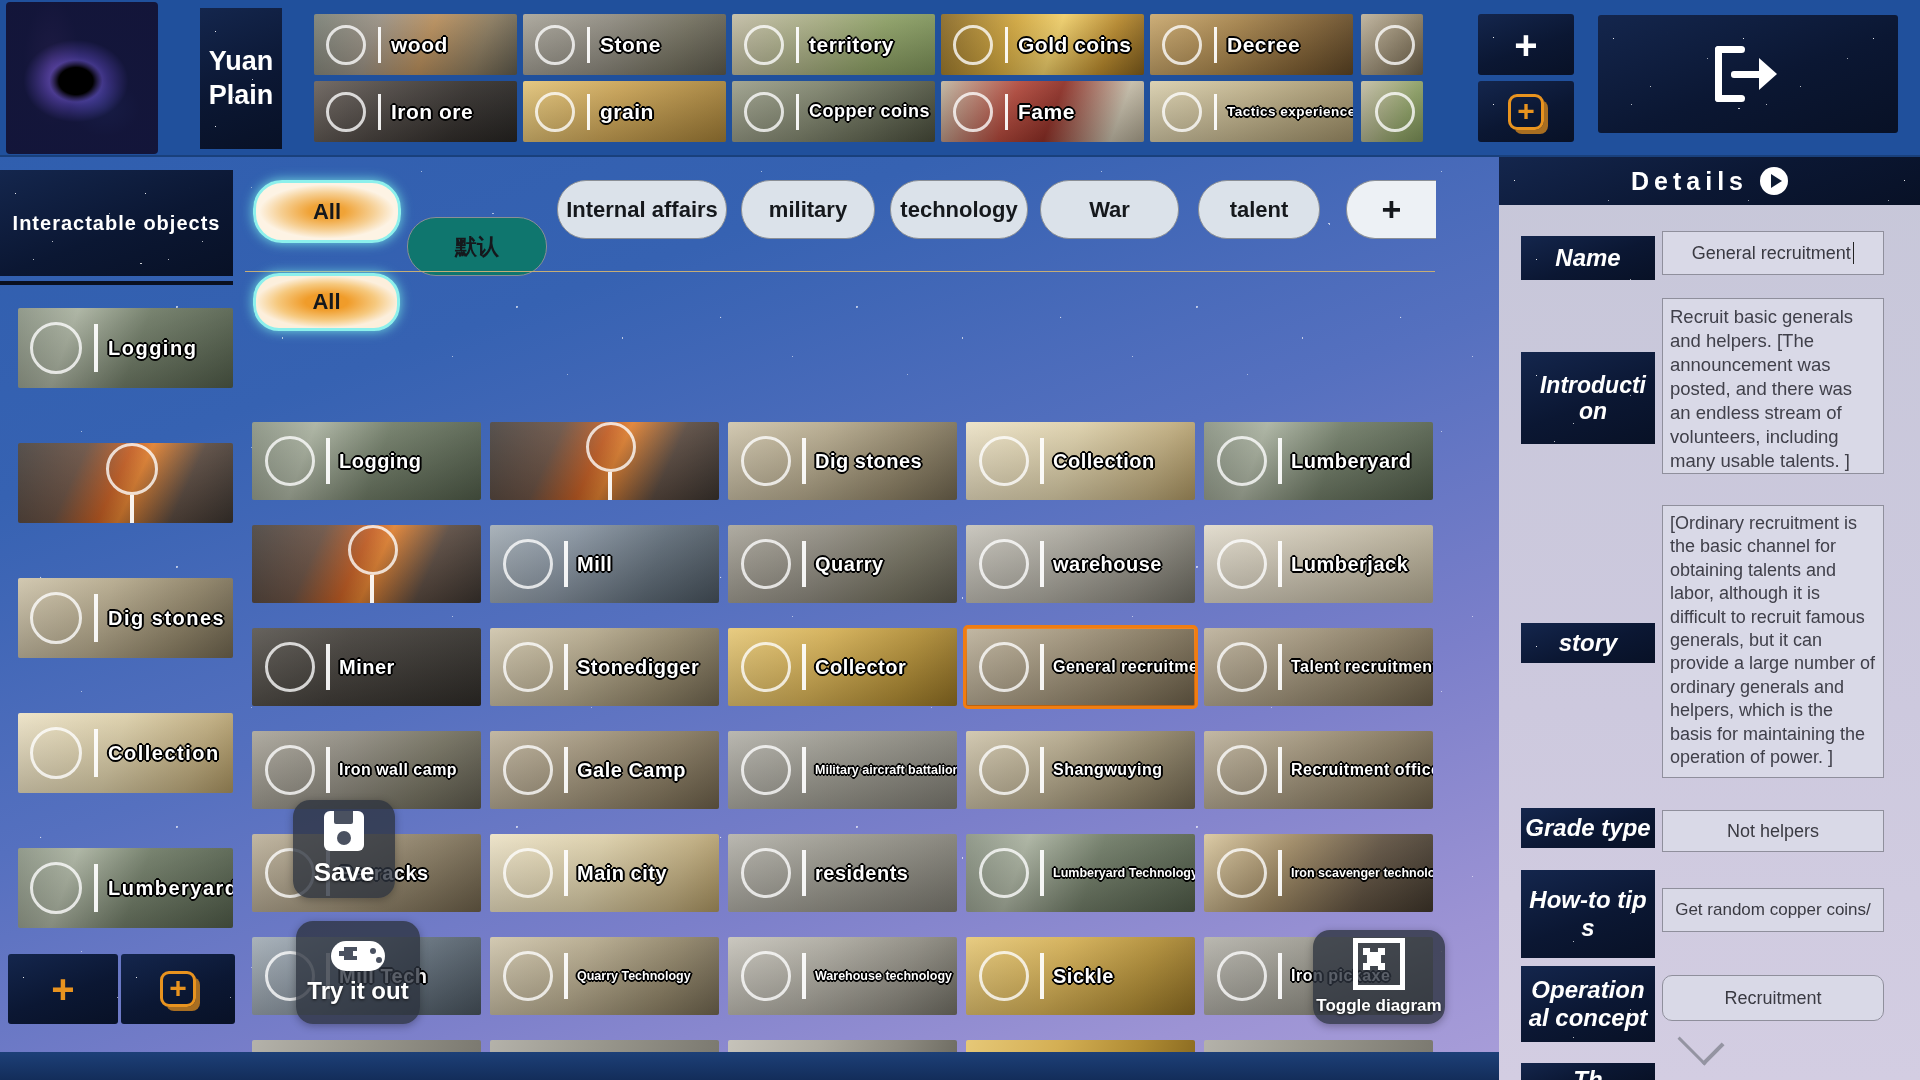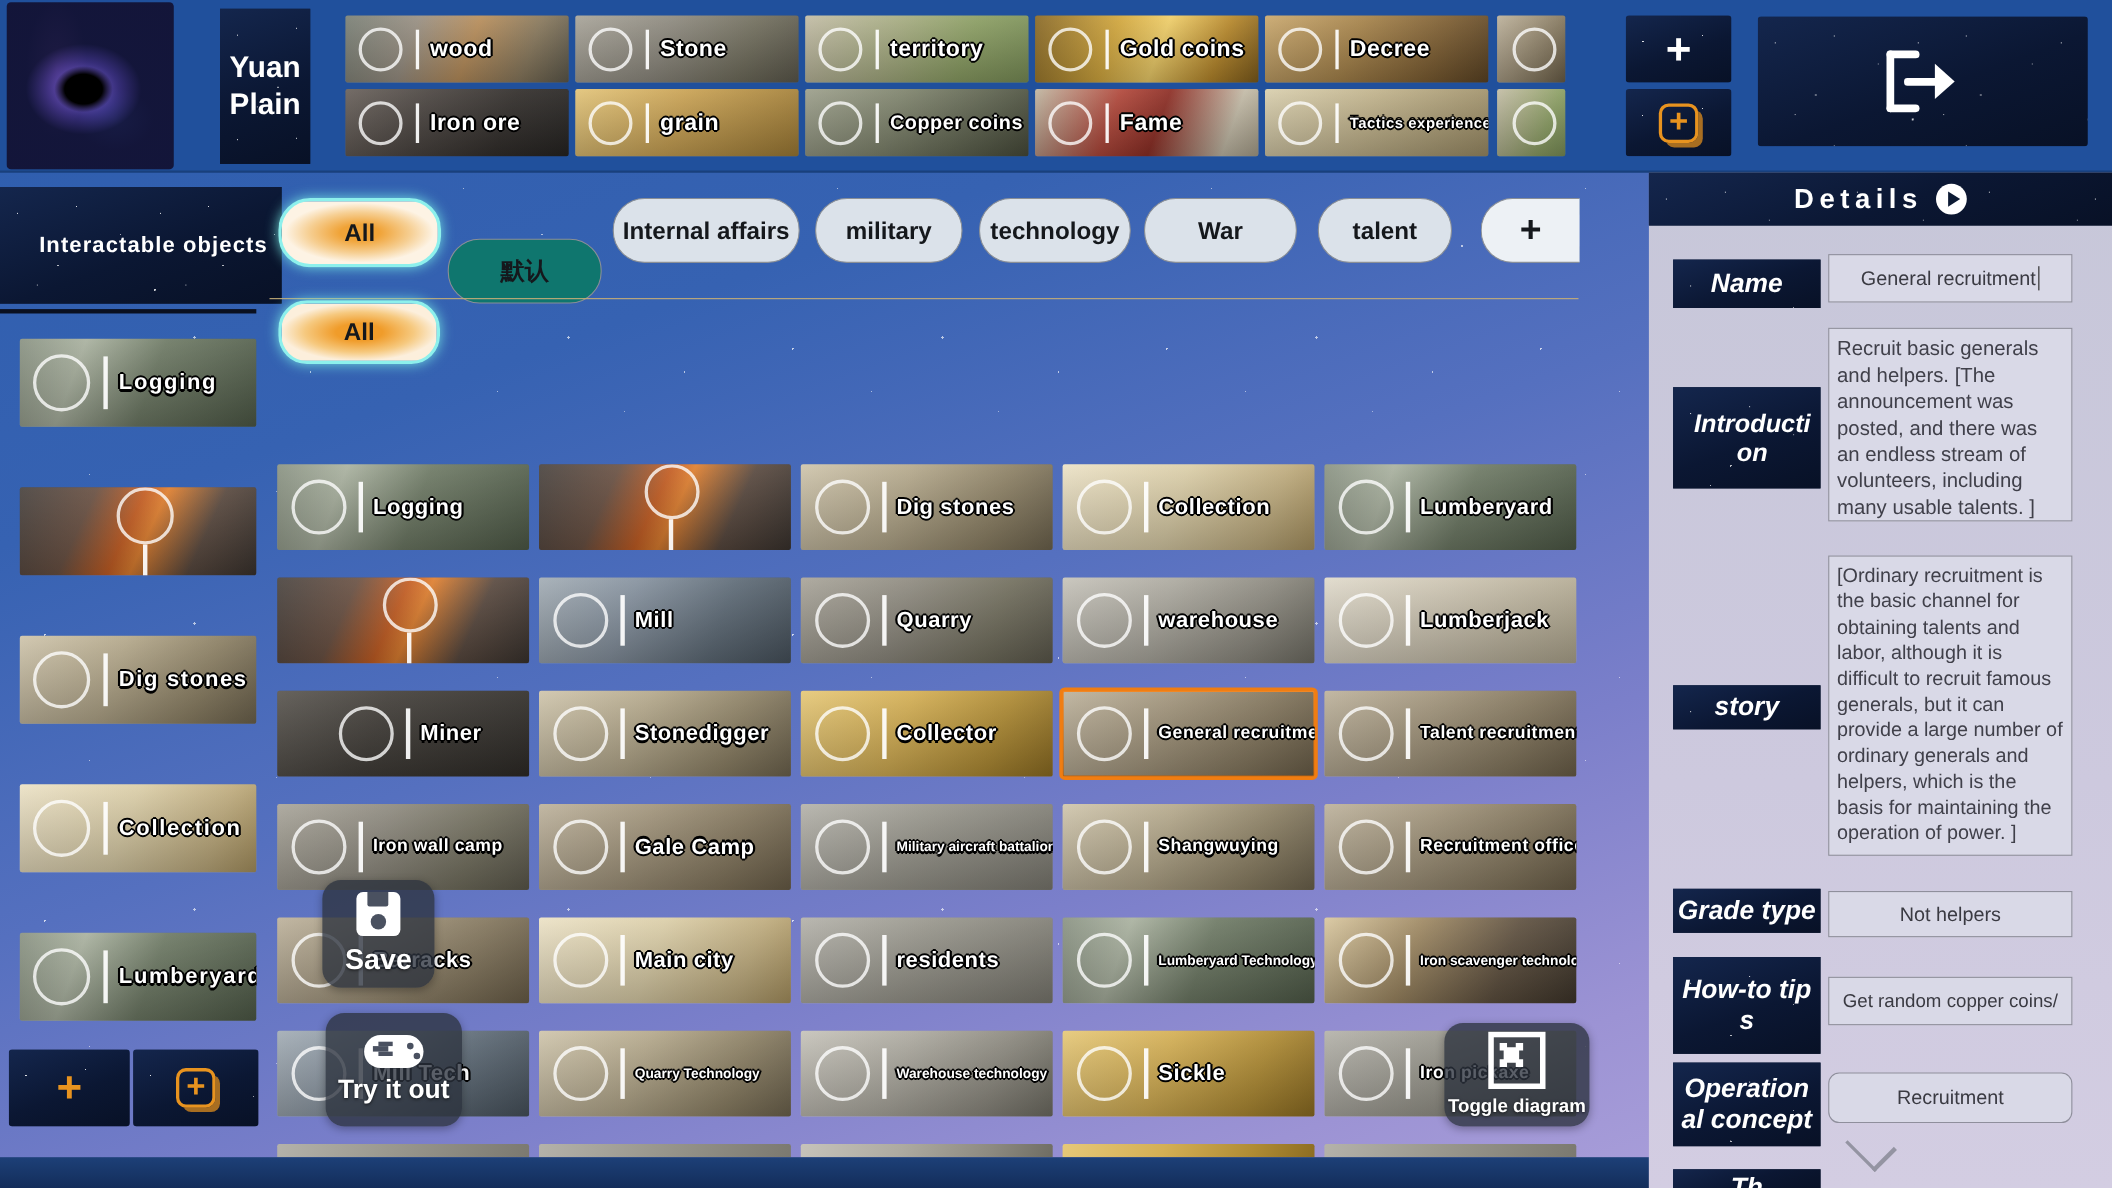--- a/index.html
+++ b/index.html
@@ -70,21 +70,21 @@
   .exit-icon{position:relative;width:66px;height:56px;}
   .exit-icon .e-top{position:absolute;left:0;top:0;width:30px;height:7px;background:#fff;border-radius:4px;}
   .exit-icon .e-left{position:absolute;left:0;top:0;width:7px;height:56px;background:#fff;border-radius:4px;}
   .exit-icon .e-bot{position:absolute;left:0;bottom:0;width:30px;height:7px;background:#fff;border-radius:4px;}
   .exit-icon .e-bar{position:absolute;left:16px;top:25px;width:32px;height:7px;background:#fff;border-radius:3px;}
   .exit-icon .e-tri{position:absolute;left:44px;top:12px;width:0;height:0;
     border-left:18px solid #fff;border-top:16px solid transparent;border-bottom:16px solid transparent;}
 
   
   .side-header{left:0;top:170px;width:233px;height:106px;display:flex;align-items:center;justify-content:center;
-    color:#fff;font-weight:bold;font-size:20px;letter-spacing:1px;padding-left:23px;}
+    color:#fff;font-weight:bold;font-size:20px;letter-spacing:1px;}
   .side-divider{left:0;top:281px;width:233px;height:4px;background:#0a1020;}
   .sidecard{left:18px;width:215px;height:80px;border-radius:2px;display:flex;align-items:center;overflow:hidden;position:absolute;}
   .sidecard::after{content:"";position:absolute;inset:0;background:linear-gradient(180deg,rgba(255,255,255,.07),rgba(0,0,0,.22));}
   .sidecard .ring{width:46px;height:46px;margin-left:12px;}
   .sidecard .vbar{width:4px;height:48px;margin-left:12px;}
   .sidecard .lbl{font-size:20px;margin-left:10px;letter-spacing:1.5px;}
   .side-btn{top:954px;height:70px;}
 
   
   .tab{top:180px;height:57px;border-radius:29px;display:flex;align-items:center;justify-content:center;
@@ -161,21 +161,21 @@
   [data-tone="ironore"]{background:linear-gradient(110deg,#6a625c 0%,#4c4642 35%,#332f2c 70%,#262422 100%);}
   [data-tone="grain"]{background:linear-gradient(110deg,#e2c47a 0%,#caa355 45%,#9e7b35 100%);}
   [data-tone="copper"]{background:linear-gradient(110deg,#9da08c 0%,#80856e 40%,#5f6450 75%,#474b3a 100%);}
   [data-tone="fame"]{background:linear-gradient(110deg,#c0b7a2 0%,#b2493c 35%,#8e2f26 55%,#c4bca8 85%,#a89f8a 100%);}
   [data-tone="paper"]{background:linear-gradient(110deg,#d9cfae 0%,#c2b48d 45%,#9c8d66 100%);}
   [data-tone="green"]{background:linear-gradient(110deg,#8a9383 0%,#aab2a0 25%,#6f7b66 55%,#4e5a47 100%);}
   [data-tone="fire"]{background:linear-gradient(115deg,#4a4440 0%,#6b5244 28%,#c65f24 46%,#e08030 54%,#5a4a40 75%,#3a332e 100%);flex-direction:column;}
   [data-tone="tan"]{background:linear-gradient(110deg,#cfc5ac 0%,#b5a98c 40%,#8e8266 75%,#6e644e 100%);}
   [data-tone="cream"]{background:linear-gradient(110deg,#ece2c6 0%,#dccfa9 45%,#c0ad7f 80%,#a8925f 100%);}
   [data-tone="steel"]{background:linear-gradient(110deg,#a3adb5 0%,#8793a0 35%,#5f6c78 70%,#47525c 100%);}
-  [data-tone="dark"]{background:linear-gradient(110deg,#5a5650 0%,#433f3a 40%,#2e2b27 100%);justify-content:center;}
+  [data-tone="dark"]{background:linear-gradient(110deg,#5a5650 0%,#433f3a 40%,#2e2b27 100%);}
   [data-tone="sepia"]{background:linear-gradient(110deg,#bdb29c 0%,#a2957c 40%,#84775e 75%,#6a5e48 100%);}
   [data-tone="greyin"]{background:linear-gradient(110deg,#c6c3ba 0%,#adaaa0 40%,#8d8a80 75%,#6f6d63 100%);}
   [data-tone="pale"]{background:linear-gradient(110deg,#e0dacb 0%,#cdc5b2 45%,#b0a78f 100%);}
   [data-tone="cave"]{background:linear-gradient(110deg,#d9c79f 0%,#a08a64 35%,#5f5140 70%,#3e352a 100%);}
   [data-tone="grey"]{background:linear-gradient(110deg,#b4b2aa 0%,#9a988e 45%,#7b7970 100%);}
   [data-tone="goldfield"]{background:linear-gradient(110deg,#e6c878 0%,#d4af54 40%,#b08c34 75%,#8d6d22 100%);}
 </style>
 </head>
 <body>
 

